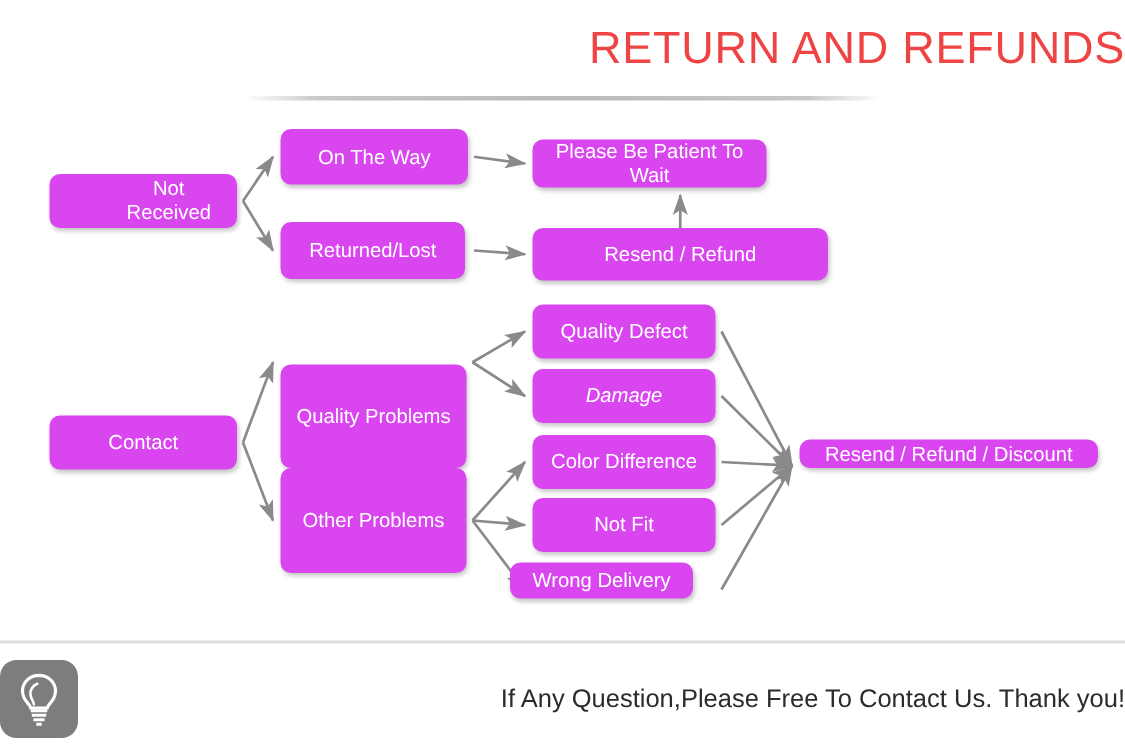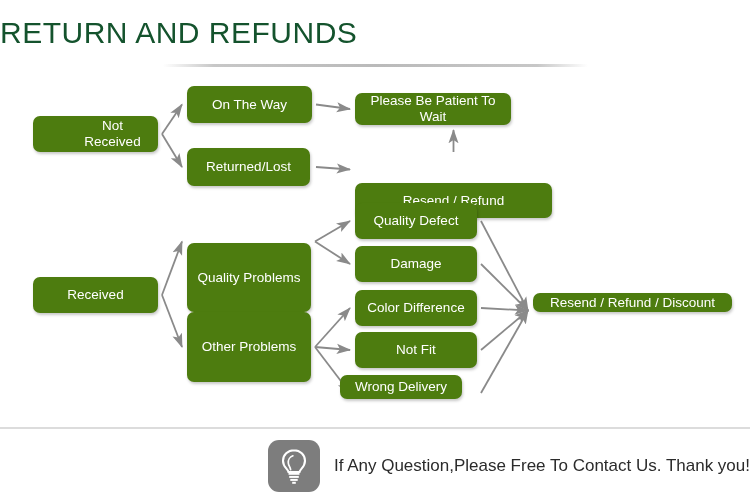--- a/index.html
+++ b/index.html
@@ -20,24 +20,24 @@
     width: 750px;
     height: 500px;
   }
 
   
   .title {
     position: absolute;
     left: 0;
     top: 16px;
     width: 750px;
-    text-align: left;
+    text-align: right;
     font-size: 30px;
     letter-spacing: 0.5px;
-    color: #14532d;
+    color: #ef4444;
     font-weight: 400;
   }
   .title-divider {
     position: absolute;
     left: 163px;
     top: 64px;
     width: 425px;
     height: 3px;
     background: linear-gradient(to right,
         rgba(210,210,210,0) 0%,
@@ -58,21 +58,21 @@
   }
   #flow-svg {
     position: absolute;
     left: 0;
     top: 0;
     width: 750px;
     height: 348px;
   }
   .node {
     position: absolute;
-    background: #4d7c0f;
+    background: #d946ef;
     border-radius: 7px;
     color: #ffffff;
     font-size: 13.5px;
     display: flex;
     align-items: center;
     justify-content: center;
     text-align: center;
     box-shadow: 1px 2px 3px rgba(0,0,0,0.22);
     box-sizing: border-box;
     padding: 0 6px;
@@ -90,21 +90,21 @@
     background: #dcdcdc;
   }
   .footer {
     position: absolute;
     left: 0;
     top: 432px;
     width: 750px;
     height: 68px;
     display: flex;
     align-items: center;
-    justify-content: flex-end;
+    justify-content: space-between;
   }
   .bulb-badge {
     width: 52px;
     height: 52px;
     border-radius: 11px;
     background: #7d7d7d;
     display: flex;
     align-items: center;
     justify-content: center;
     flex: none;
@@ -148,26 +148,26 @@
           <line x1="481" y1="192" x2="528" y2="238.5"></line>
           <line x1="481" y1="236" x2="528" y2="238.5"></line>
           <line x1="481" y1="278" x2="528" y2="238.5"></line>
           <line x1="481" y1="321" x2="528" y2="238.5"></line>
         </g>
     </svg>
   <div class="node" style="left: 33px; top: 44px; width: 125px; height: 36px; padding-left: 40px;">Not Received</div>
       <div class="node" style="left: 187px; top: 14px; width: 125px; height: 37px;">On The Way</div>
       <div class="node" style="left: 187px; top: 76px; width: 123px; height: 38px;">Returned/Lost</div>
       <div class="node" style="left: 355px; top: 21px; width: 156px; height: 32px;">Please Be Patient To Wait</div>
-      <div class="node" style="left: 355px; top: 80px; width: 197px; height: 35px; margin-top: 31px;">Resend / Refund</div>
-      <div class="node" style="left: 33px; top: 205px; width: 125px; height: 36px;">Received</div>
+      <div class="node" style="left: 355px; top: 80px; width: 197px; height: 35px;">Resend / Refund</div>
+      <div class="node" style="left: 33px; top: 205px; width: 125px; height: 36px;">Contact</div>
       <div class="node" style="left: 187px; top: 135px; width: 124px; height: 69px; margin-top: 36px;">Quality Problems</div>
       <div class="node" style="left: 187px; top: 240px; width: 124px; height: 70px;">Other Problems</div>
       <div class="node" style="left: 355px; top: 131px; width: 122px; height: 36px;">Quality Defect</div>
-      <div class="node" style="left: 355px; top: 174px; width: 122px; height: 36px;">Damage</div>
+      <div class="node" style="left: 355px; top: 174px; width: 122px; height: 36px; font-style: italic;">Damage</div>
       <div class="node" style="left: 355px; top: 218px; width: 122px; height: 36px;">Color Difference</div>
       <div class="node" style="left: 355px; top: 260px; width: 122px; height: 36px; text-align: right;">Not Fit</div>
       <div class="node" style="left: 340px; top: 303px; width: 122px; height: 24px;">Wrong Delivery</div>
       <div class="node" style="left: 533px; top: 221px; width: 199px; height: 19px;">Resend / Refund / Discount</div>
     </div>
 
   <div class="footer-divider"></div>
 
   <div class="footer">
     <div class="bulb-badge">

